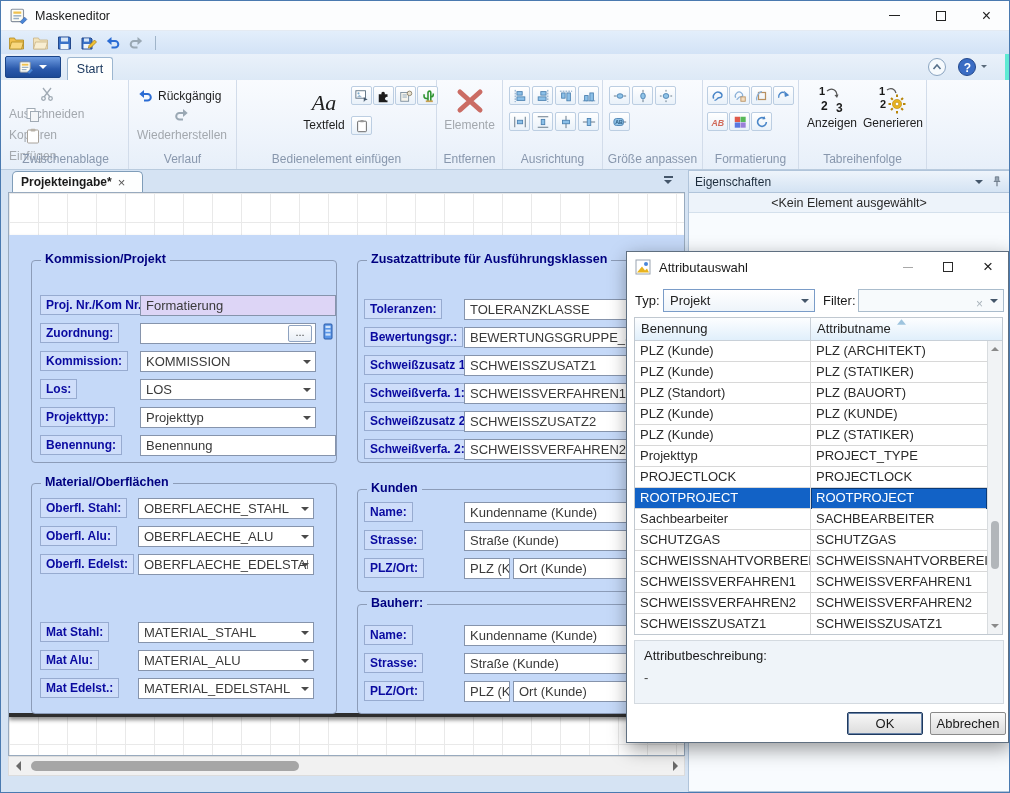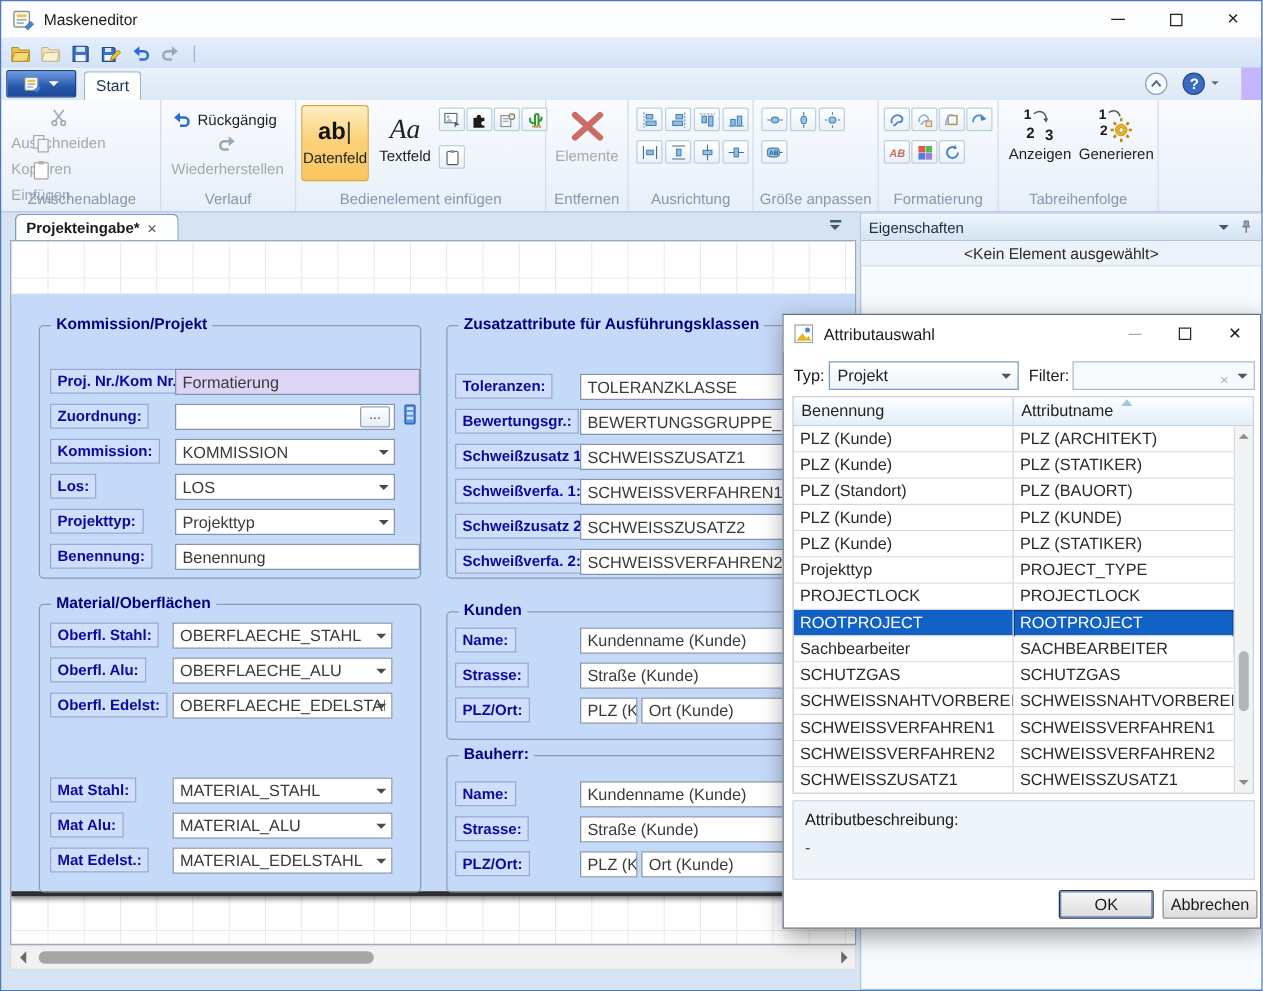--- a/index.html
+++ b/index.html
@@ -1,38 +1,38 @@
 <!DOCTYPE html>
 <html><head>
 <meta charset="utf-8">
 <style>
   html,body{margin:0;padding:0;background:#9aa8b8;}
   *{box-sizing:border-box;}
   .screen{position:relative;width:1010px;height:793px;font-family:"Liberation Sans",sans-serif;
-    background:#c4b5fd;border:1px solid #4a7ab0;overflow:hidden;cursor:default;-webkit-user-select:none;user-select:none;}
+    background:#5eead4;border:1px solid #4a7ab0;overflow:hidden;cursor:default;-webkit-user-select:none;user-select:none;}
   svg{display:block;width:100%;height:100%;}
 
   
   .titlebar{position:absolute;left:0;top:0;right:0;height:30px;background:#fcfdfe;border-bottom:1px solid #e4eaf2;}
   .titlebar .appico{position:absolute;left:9px;top:6px;width:18px;height:18px;}
   .titlebar .title{position:absolute;left:34px;top:8px;font-size:12.5px;color:#1a1a1a;}
   .win-btn{position:absolute;top:0;width:45px;height:29px;display:flex;align-items:center;justify-content:center;}
   .wb-min{right:92px;} .wb-max{right:46px;} .wb-close{right:0;}
   .glyph-min{width:11px;height:1px;background:#222;}
   .glyph-max{width:10px;height:10px;border:1px solid #222;}
   .glyph-close{font-size:16px;color:#222;line-height:10px;}
 
   
   .qat{position:absolute;left:0;top:30px;right:0;height:23px;background:linear-gradient(#e3eefb,#d3e3f6);
        display:flex;align-items:center;padding-left:6px;gap:5px;}
   .qat-btn{width:19px;height:18px;padding:1px;}
   .qat-sep{width:1px;height:14px;background:#9fb4c9;margin-left:4px;}
 
   
-  .tabrow{position:absolute;left:0;top:53px;right:16px;height:26px;background:linear-gradient(#eaf1fa,#dde9f6);}
+  .tabrow{position:absolute;left:0;top:53px;right:4px;height:26px;background:linear-gradient(#eaf1fa,#dde9f6);}
   .appbtn{position:absolute;left:4px;top:2px;width:56px;height:22px;border-radius:2px;
      background:linear-gradient(#6f9de2,#2a59ab 60%,#1c4a97);border:1px solid #1a4488;
      display:flex;align-items:center;justify-content:center;gap:5px;}
   .appbtn .ic{width:15px;height:15px;}
   .appbtn .dn{width:0;height:0;border:4px solid transparent;border-top-color:#fff;margin-top:4px;}
   .ribtab{position:absolute;left:66px;top:3px;width:46px;height:23px;background:#fdfefe;
      border:1px solid #9cb6d0;border-bottom:none;border-radius:3px 3px 0 0;
      font-size:12.5px;color:#17355c;display:flex;align-items:center;justify-content:center;}
   .roundbtn{position:absolute;top:3px;width:20px;height:20px;}
   .rb-collapse{right:58px;} .rb-help{right:28px;}
@@ -304,26 +304,20 @@
               <path d="M12 6H5.5a3.3 3.3 0 000 6.6H9" fill="none" stroke="#9aa8b4" stroke-width="2"></path>
               <path d="M9 2l4.7 4L9 10z" fill="#9aa8b4"></path>
             </svg>
           </span>
         <span>Wiederherstellen</span>
       </div>
       <div class="grp-label">Verlauf</div>
     </div>
 
     <div class="rgroup" style="left:236px;width:200px;">
-      <div class="bigbtn bb-active" style="left:4px;">
-        <div class="bb-glyph">
-            <span class="abl">ab<span class="cursor">|</span></span>
-          </div>
-        <div>Datenfeld</div>
-      </div>
       <div class="bigbtn" style="left:60px;">
         <div class="bb-glyph">
             <span class="aa">Aa</span>
           </div>
         <div>Textfeld</div>
       </div>
       <div class="rsmall" style="left:114px;top:6px;">
           <span class="si">
             <svg viewBox="0 0 16 16">
               <rect x="1" y="2" width="11" height="8.5" fill="#fff" stroke="#566a7c"></rect>

